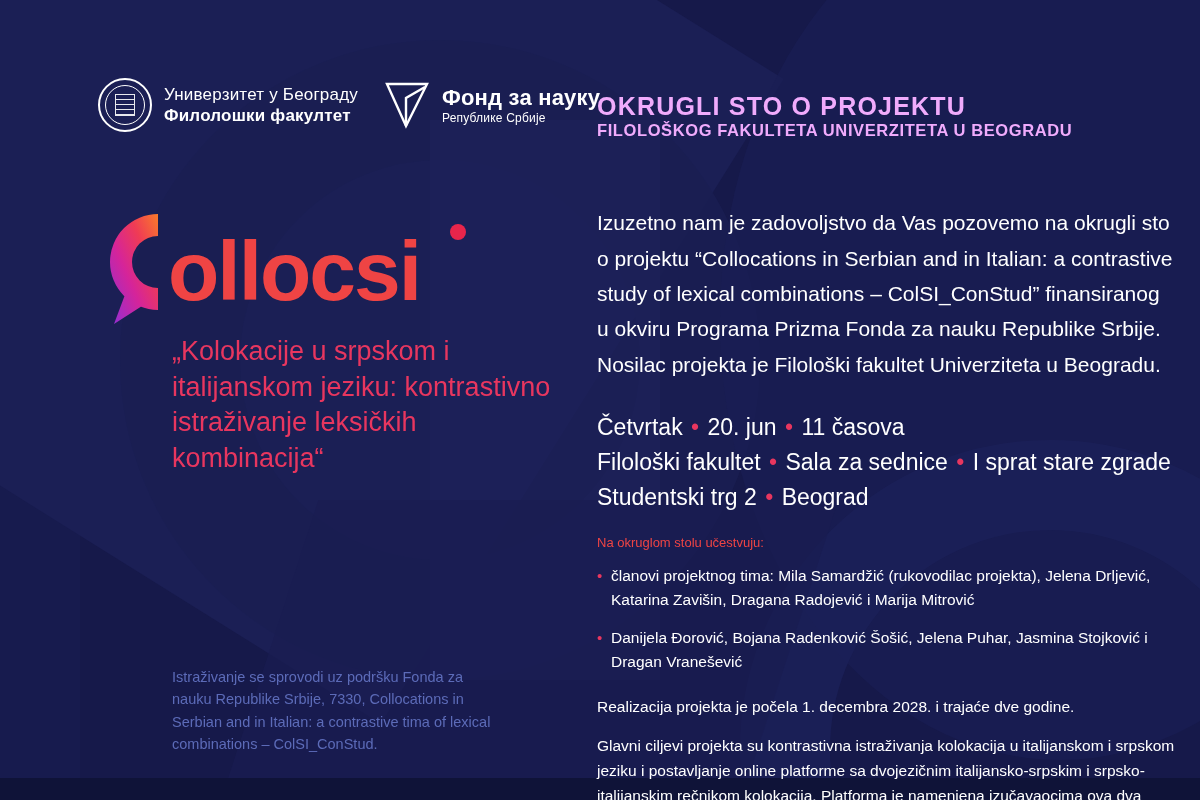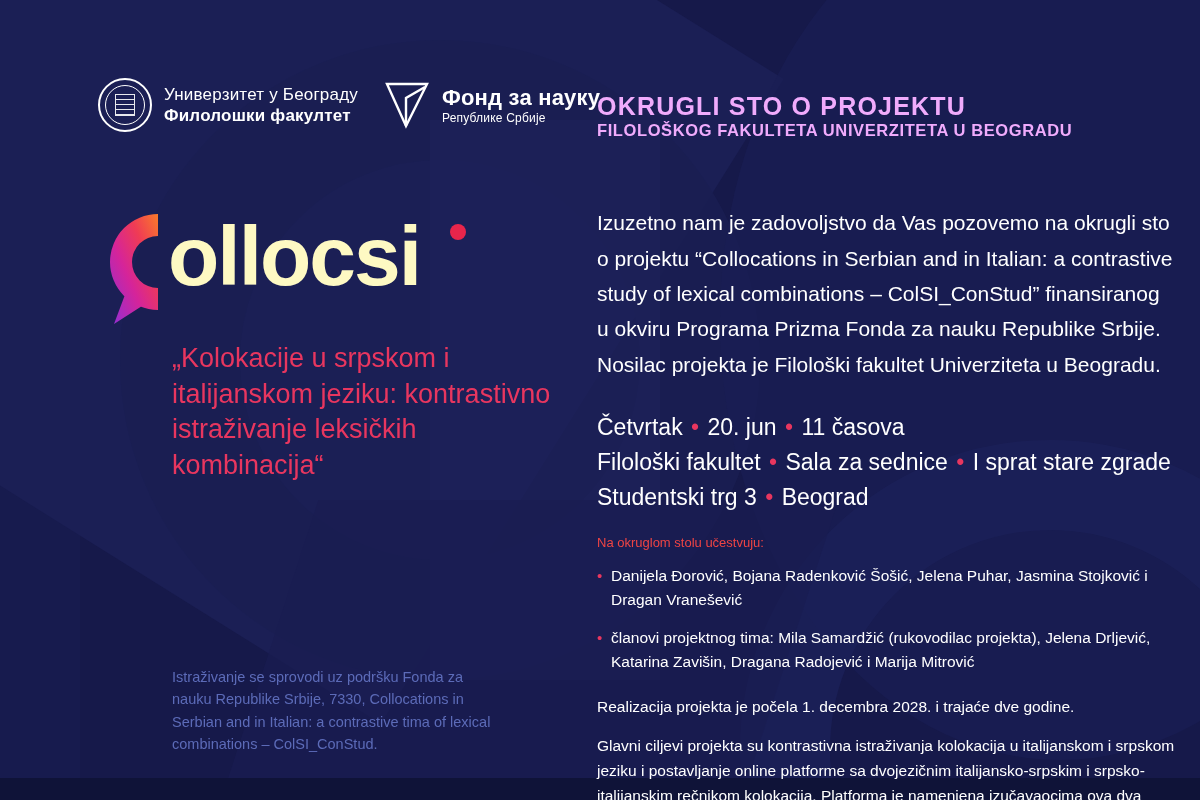--- a/index.html
+++ b/index.html
@@ -110,32 +110,32 @@
   .collocsi-wrap {
     position: absolute; left: 96px; top: 212px;
     width: 470px;
   }
   .collocsi-logo { position: relative; height: 110px; }
   .bubble {
     position: absolute; left: 0; top: -4px;
     width: 112px; height: 112px;
   }
   .collocsi-word {
-    position: absolute; left: 72px; top: 2px;
-    font-size: 84px; font-weight: 700; color: #fef9c3;
+    position: absolute; left: 72px; top: 17px;
+    font-size: 84px; font-weight: 700; color: #ef4444;
     letter-spacing: -2px; line-height: 1;
   }
   .dot-i {
     position: absolute;
     width: 16px; height: 16px; border-radius: 50%;
     background: #e8254b;
     left: 354px; top: 12px;
   }
   .tagline {
-    margin-top: 19px;
+    margin-top: 12px;
     color: #e8365f;
     font-size: 27px;
     font-weight: 500;
     line-height: 1.32;
     padding-left: 76px;
   }
 
   .support-note {
     position: absolute; left: 172px; top: 666px; width: 330px;
     color: #5c6bb8;
@@ -287,30 +287,30 @@
           <span>11 časova</span>
         </div>
         <div>
           <span>Filološki fakultet</span>
           <span class="sep">•</span>
           <span>Sala za sednice</span>
           <span class="sep">•</span>
           <span>I sprat stare zgrade</span>
         </div>
         <div>
-          <span>Studentski trg 3</span>
+          <span>Studentski trg 2</span>
           <span class="sep">•</span>
           <span>Beograd</span>
         </div>
       </div>
 
       <div class="participants-title">Na okruglom stolu učestvuju:</div>
       <ul class="bullets">
+        <li>članovi projektnog tima: Mila Samardžić (rukovodilac projekta), Jelena Drljević, Katarina Zavišin, Dragana Radojević i Marija Mitrović</li>
         <li>Danijela Đorović, Bojana Radenković Šošić, Jelena Puhar, Jasmina Stojković i Dragan Vranešević</li>
-        <li>članovi projektnog tima: Mila Samardžić (rukovodilac projekta), Jelena Drljević, Katarina Zavišin, Dragana Radojević i Marija Mitrović</li>
       </ul>
 
       <div class="tail">
         <p>Realizacija projekta je počela 1. decembra 2028. i trajaće dve godine.</p>
         <p>Glavni ciljevi projekta su kontrastivna istraživanja kolokacija u italijanskom i srpskom jeziku i postavljanje online platforme sa dvojezičnim italijansko-srpskim i srpsko-italijanskim rečnikom kolokacija. Platforma je namenjena izučavaocima ova dva jezika, studentima, nastavnicima, prevodiocima itd.</p>
       </div>
     </div>
 
   </div>
 </div>

